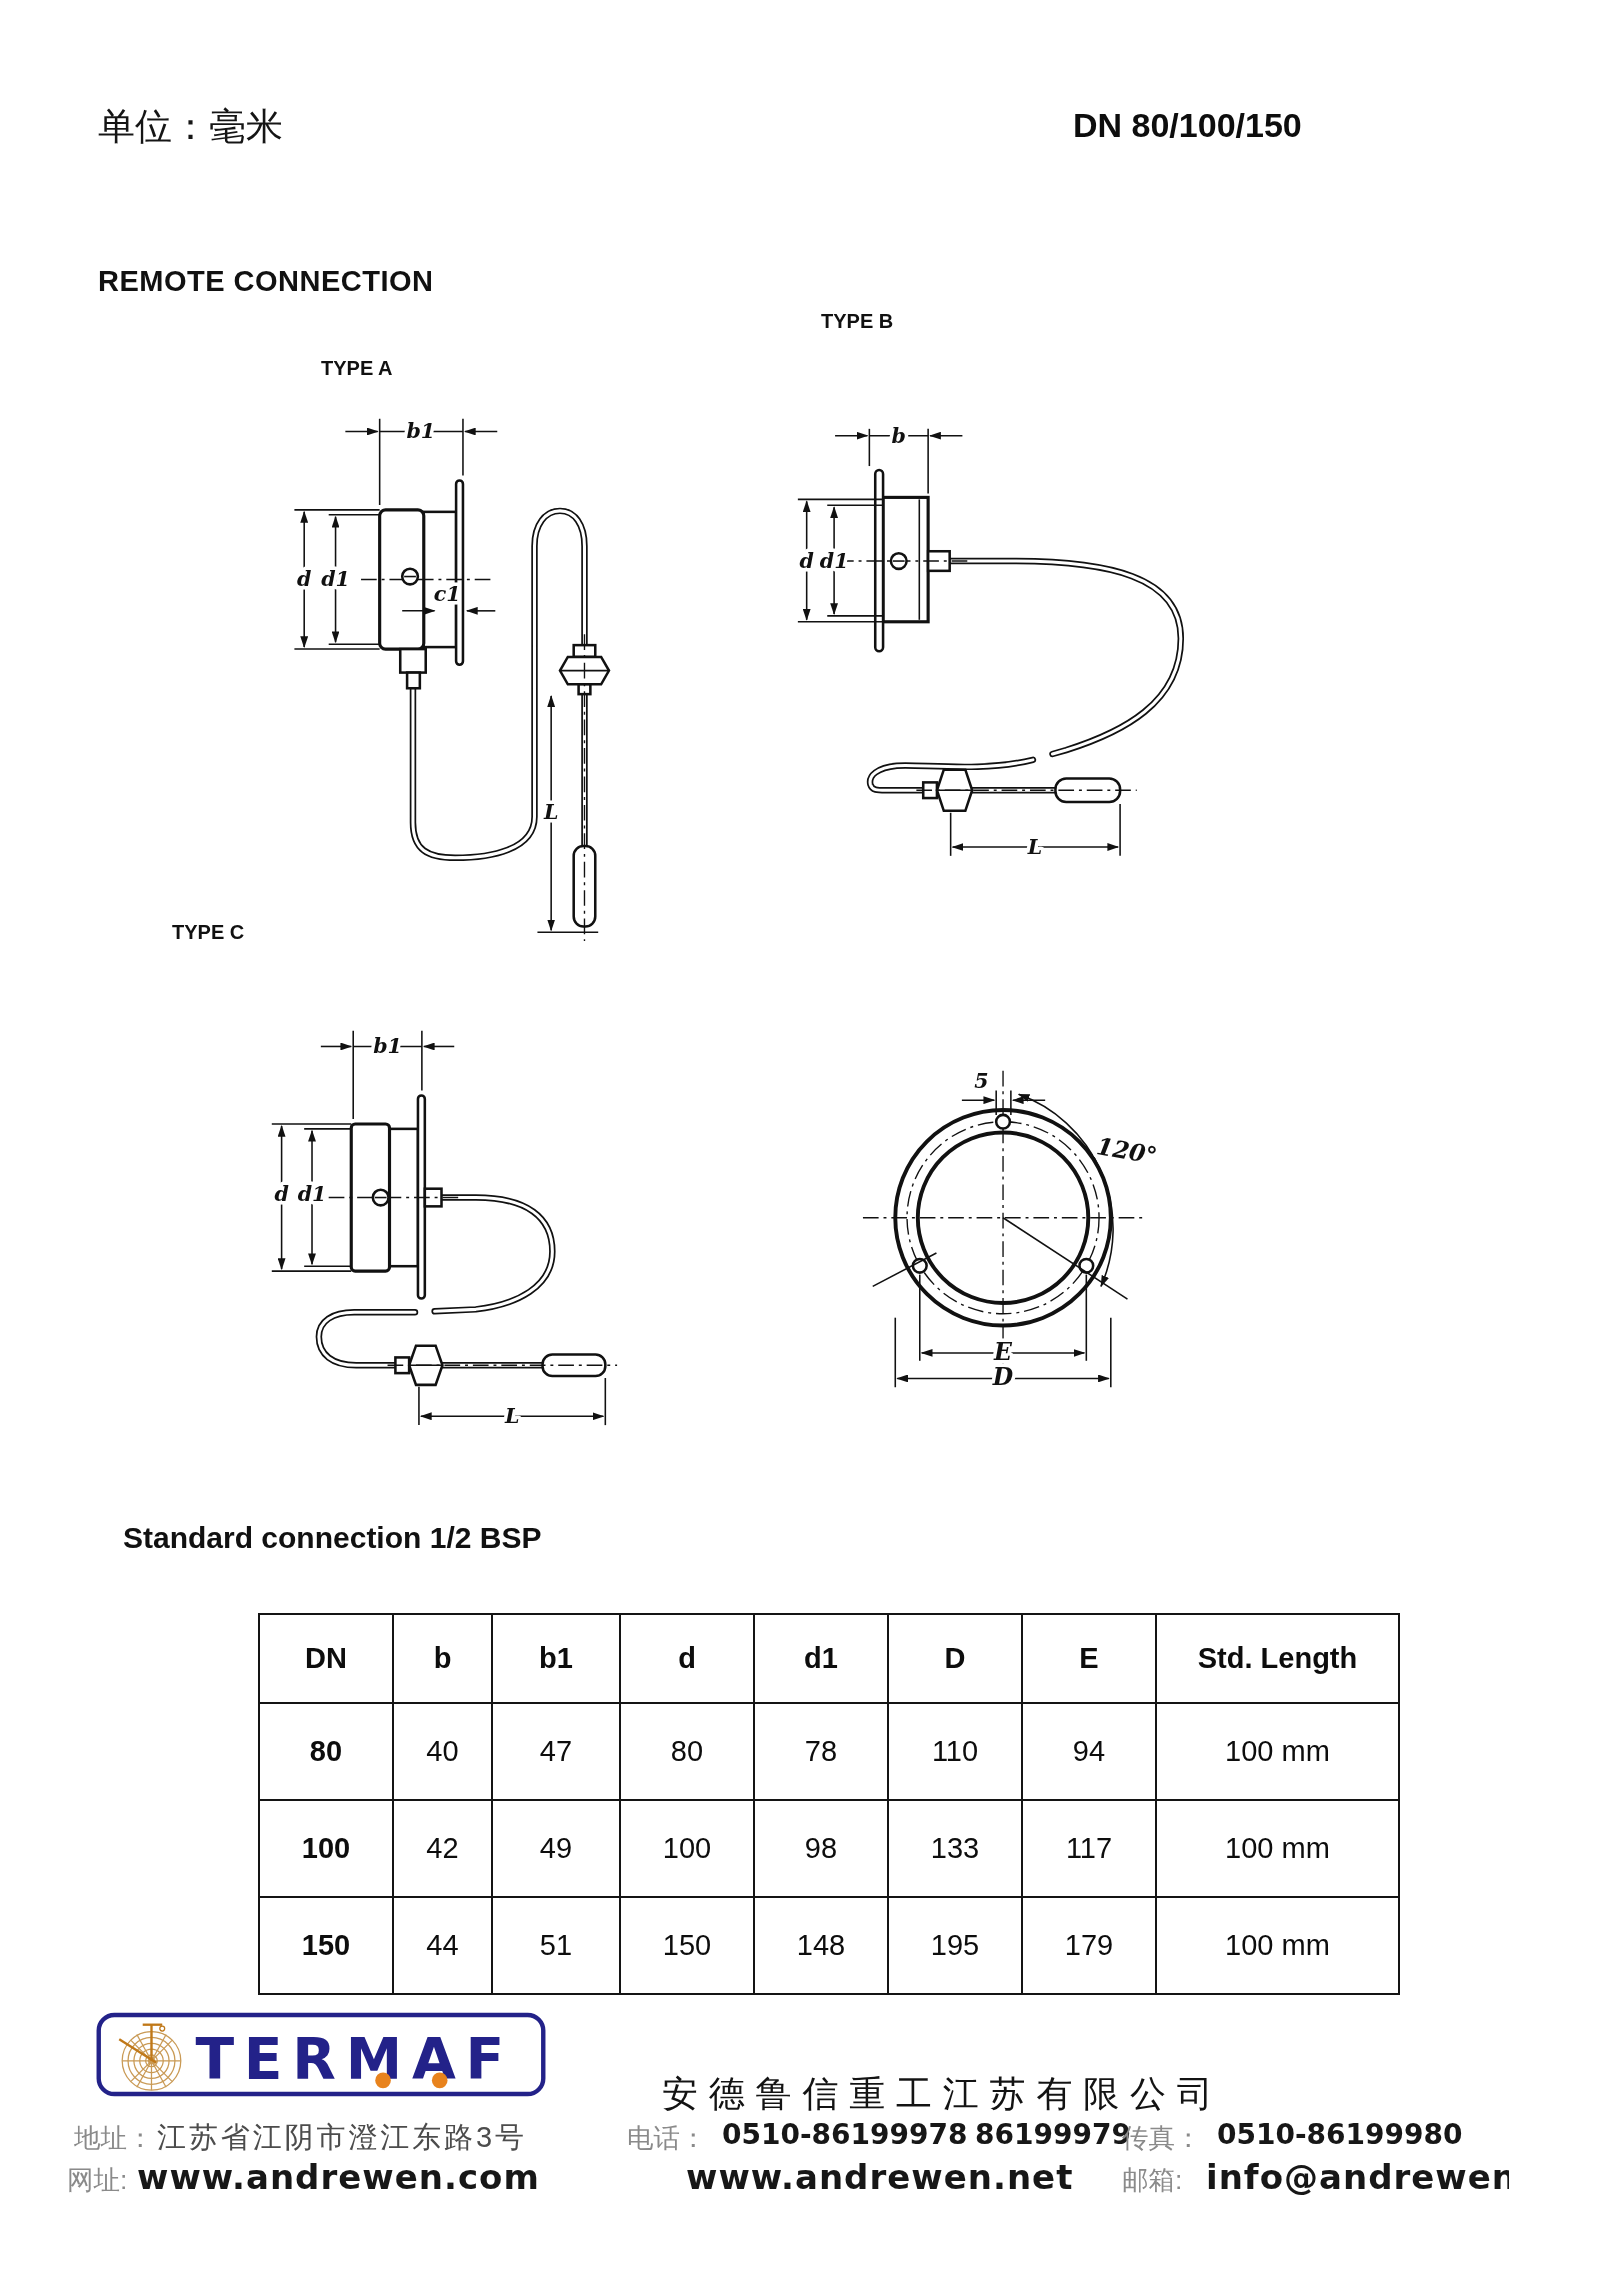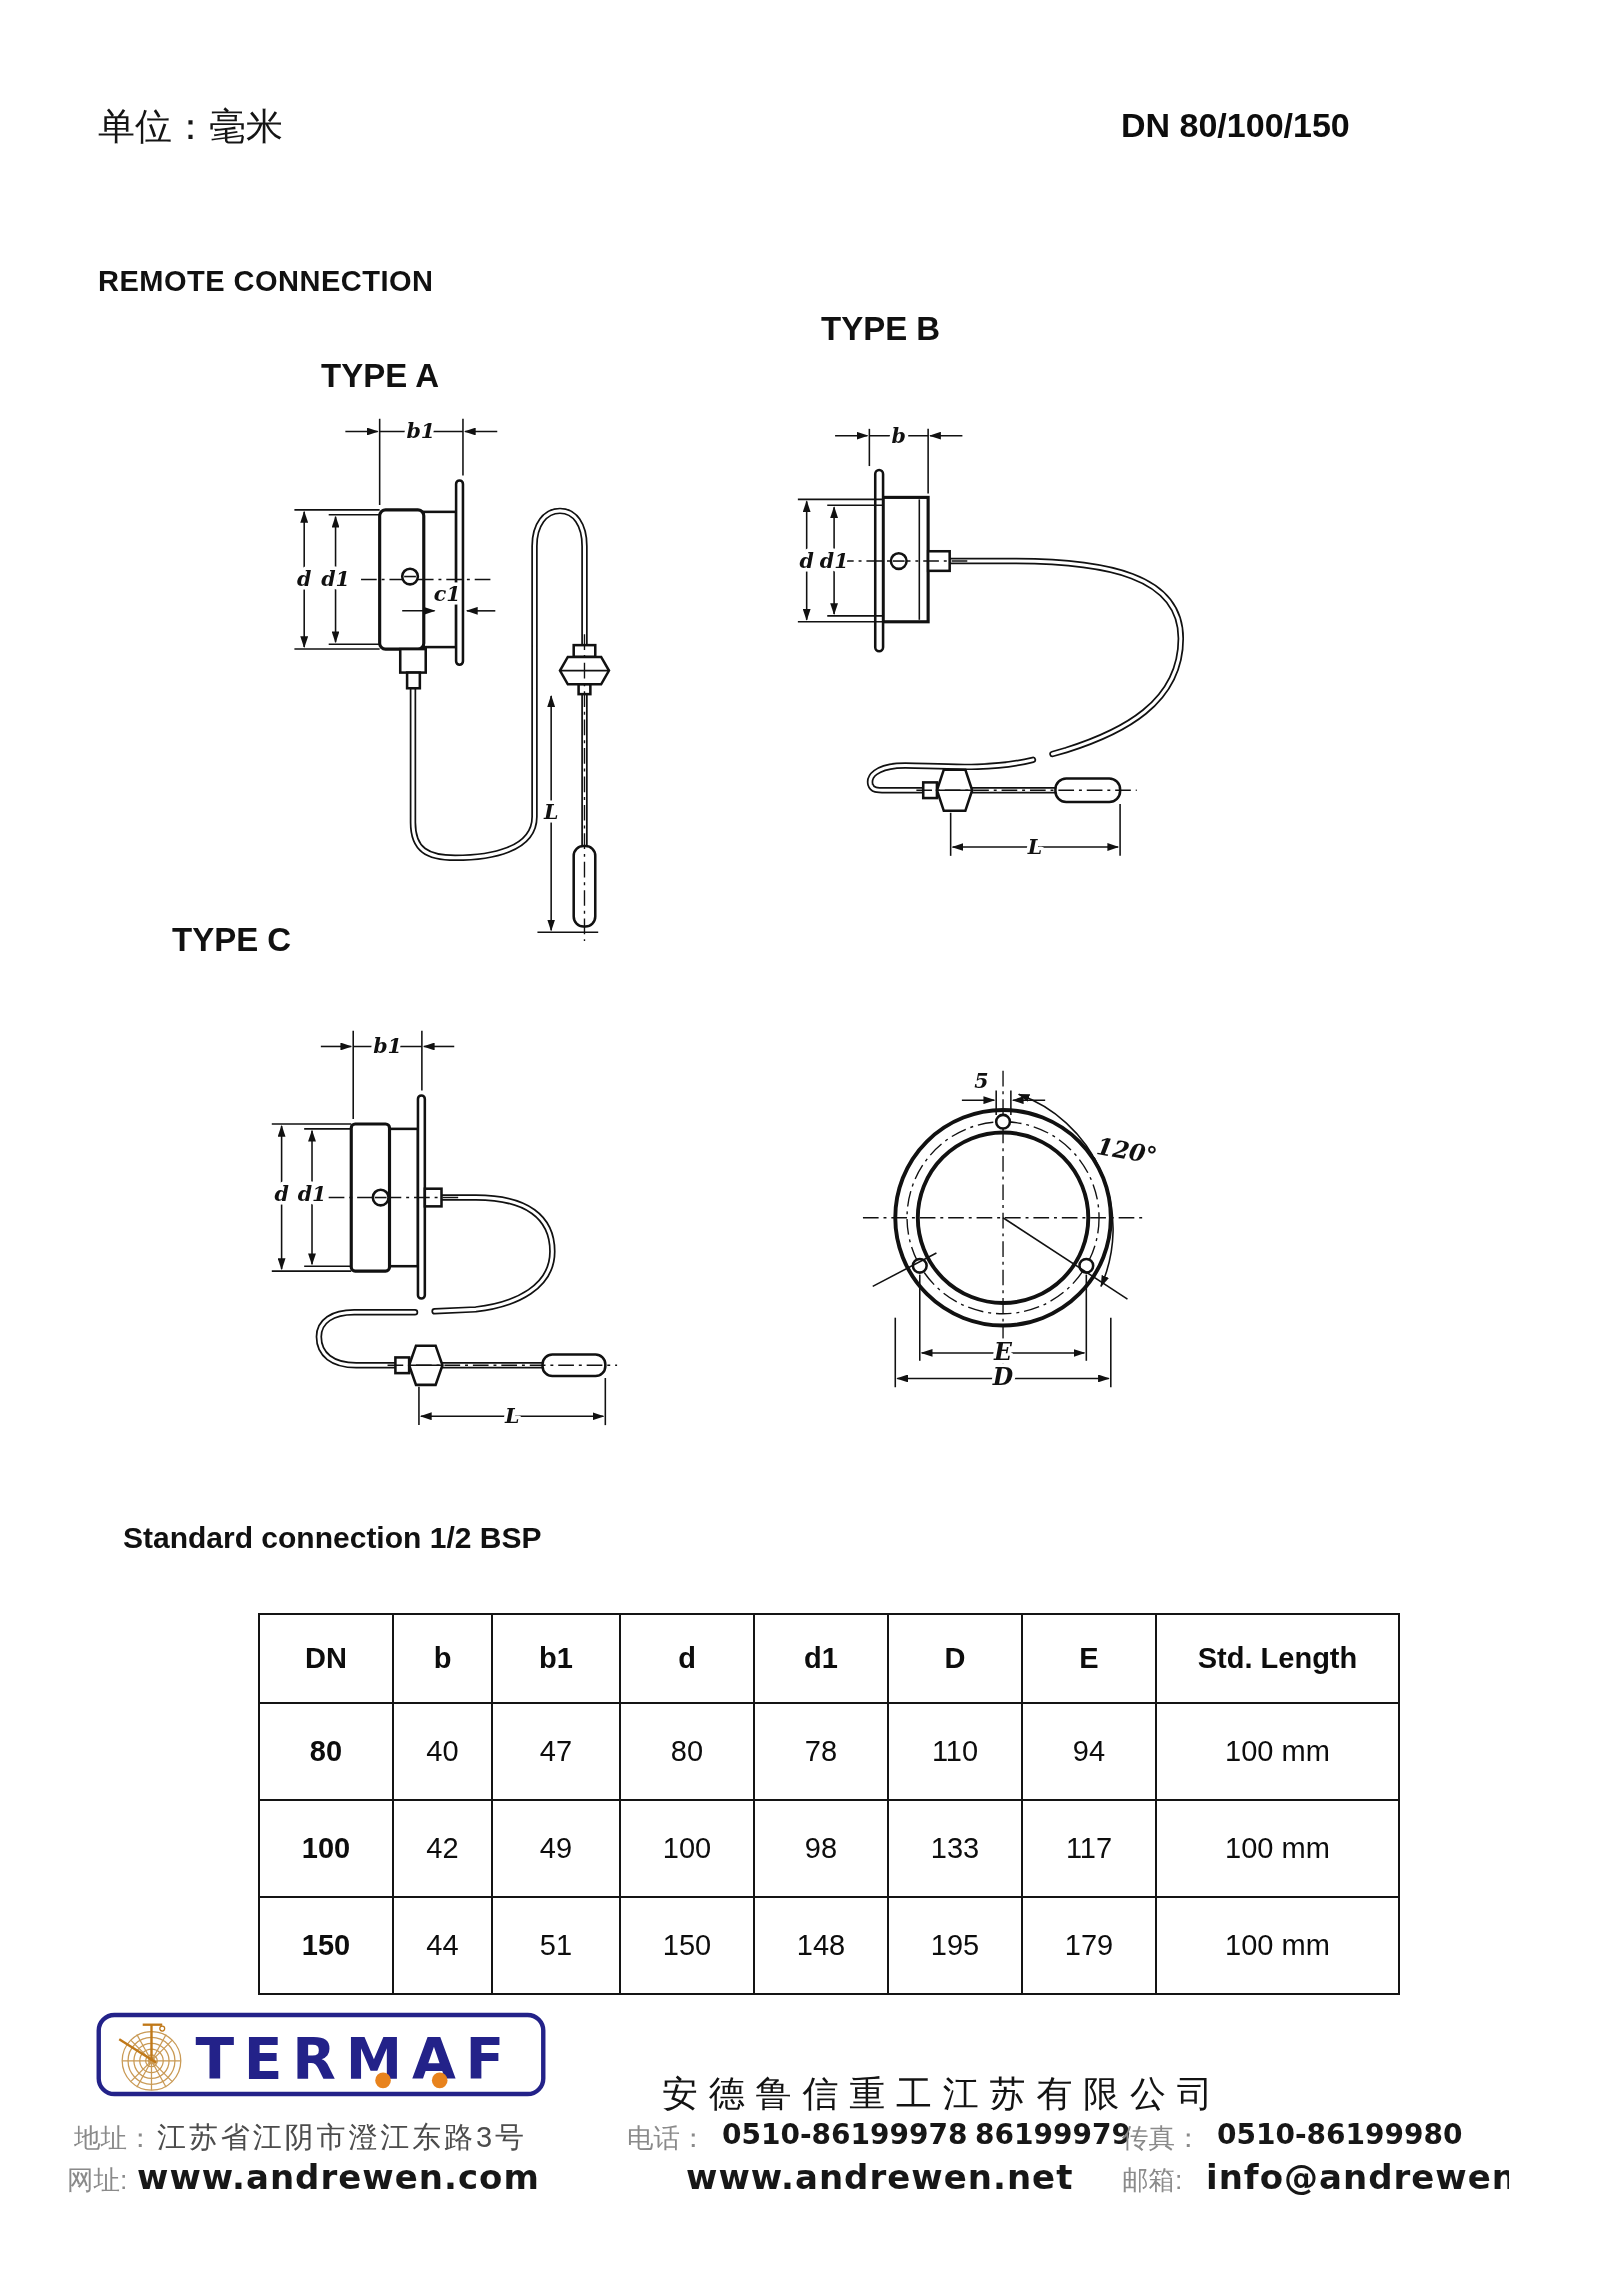--- a/index.html
+++ b/index.html
@@ -1,23 +1,23 @@
 <!DOCTYPE html>
 <html><head>
 <meta charset="utf-8">
 <style>
   html,body{margin:0;padding:0;background:#fff;}
   .page{position:relative;width:1509px;height:2270px;background:#ffffff;overflow:hidden;
         font-family:"Liberation Sans","DejaVu Sans",sans-serif;color:#111;}
   .abs{position:absolute;}
   .hdr-unit{left:98px;top:102px;font-family:"DejaVu Serif",serif;font-size:37px;color:#151515;}
-  .hdr-model{left:1073px;top:106px;font-size:34px;font-weight:bold;color:#0d0d0d;margin-left:48px;}
+  .hdr-model{left:1073px;top:106px;font-size:34px;font-weight:bold;color:#0d0d0d;}
   .sec-title{left:98px;top:265px;font-size:29px;font-weight:bold;letter-spacing:0.5px;}
   .sec-title2{left:86px;top:1521px;font-size:30px;font-weight:bold;margin-left:37px;}
-  .type-label{font-size:33px;font-weight:bold;}
+  .type-label{font-size:20px;font-weight:bold;}
   .note{left:818px;top:872px;width:510px;font-size:26.5px;font-weight:bold;line-height:1.28;}
   svg text.dl{font:italic bold 21px "DejaVu Serif",serif;fill:#111;paint-order:stroke;stroke:#fff;
               stroke-width:7px;stroke-linejoin:round;text-anchor:middle;}
   svg text.dl2{font:italic bold 24px "DejaVu Serif",serif;fill:#111;paint-order:stroke;stroke:#fff;
               stroke-width:7px;stroke-linejoin:round;text-anchor:middle;}
   svg .thin{stroke:#111;stroke-width:1.6;fill:none;}
   svg .cl{stroke:#111;stroke-width:1.4;fill:none;stroke-dasharray:16 5 3 5;}
   svg .part{fill:#fff;stroke:#111;stroke-width:2.6;}
   svg .body{fill:#fff;stroke:#111;stroke-width:3.2;}
   svg .tubo{stroke:#111;stroke-width:6.6;fill:none;stroke-linecap:round;}

